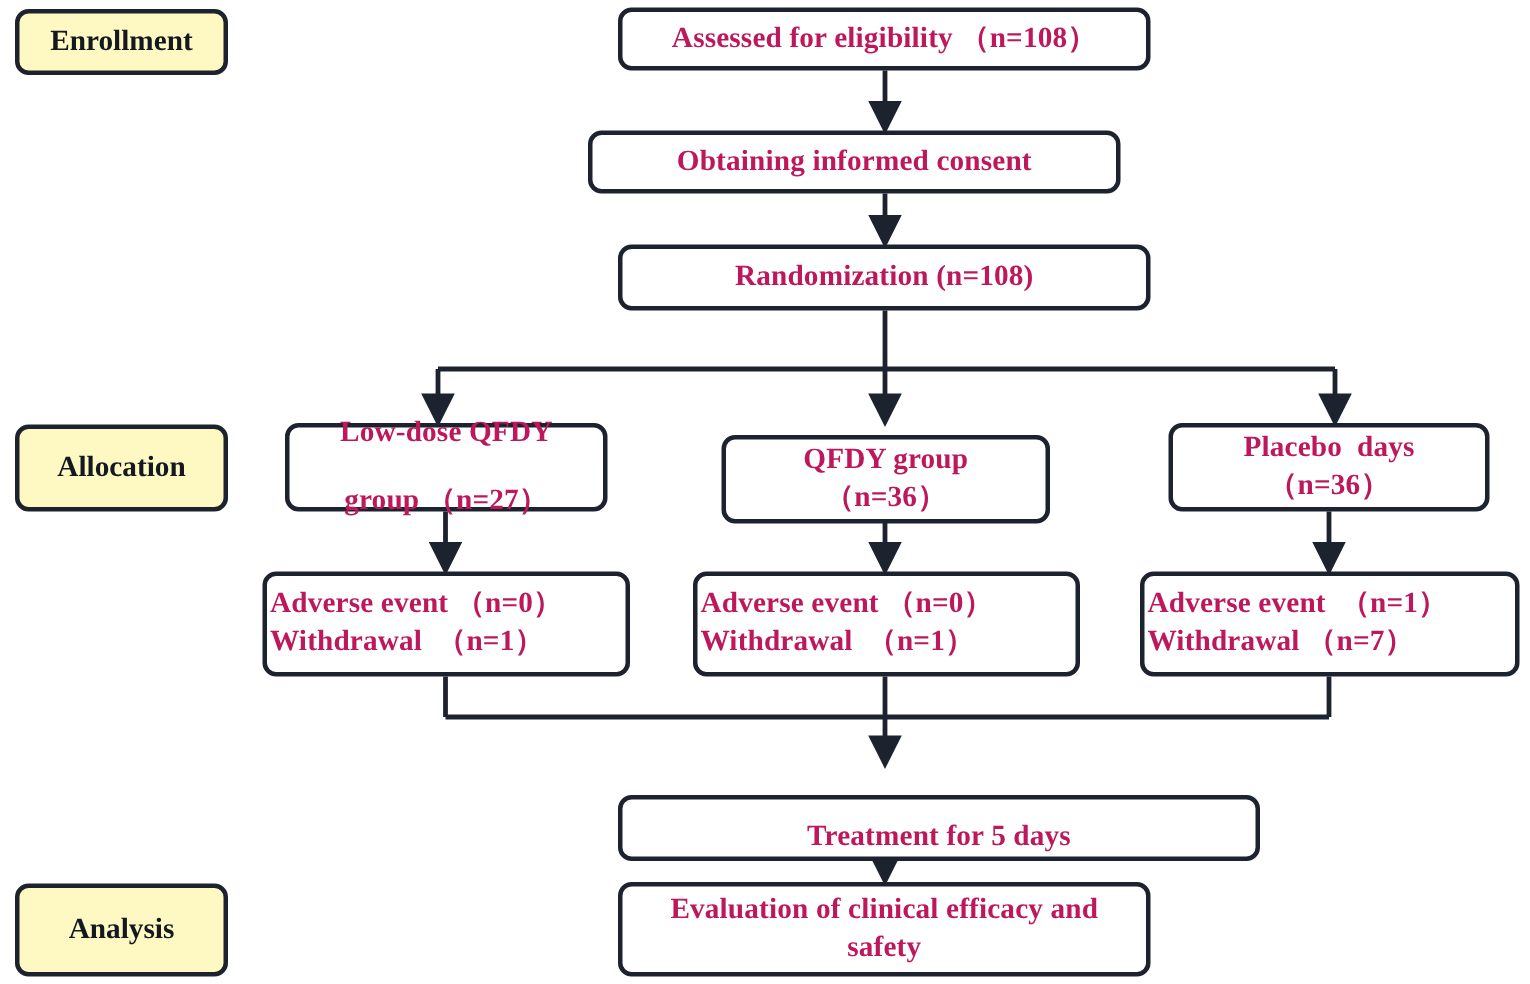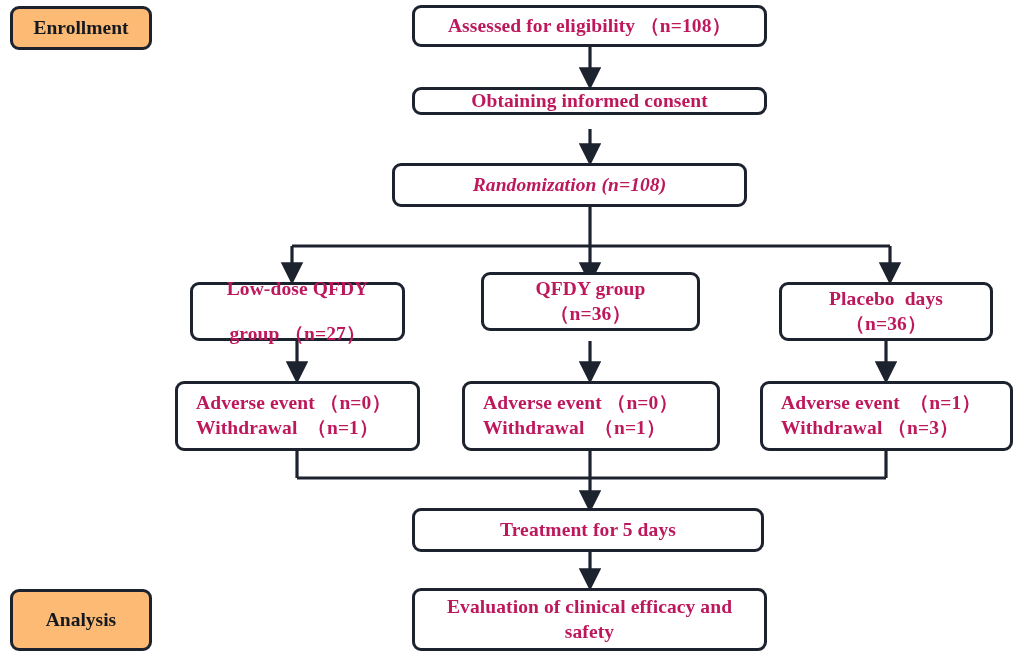--- a/index.html
+++ b/index.html
@@ -33,27 +33,27 @@
     flex-direction: column;
     justify-content: center;
     color: #be185d;
     font-weight: bold;
     font-size: 19.5px;
     line-height: 1.28;
     letter-spacing: 0.1px;
     z-index: 2;
   }
   .node.center { align-items: center; text-align: center; }
-  .node.left   { align-items: flex-start; text-align: center; padding-left: 18px; }
+  .node.left   { align-items: flex-start; text-align: center; padding-left: 2px; }
   .stage {
     position: absolute;
     box-sizing: border-box;
     border: 3px solid #1d232e;
     border-radius: 9px;
-    background: #fdba74;
+    background: #fef9c3;
     display: flex;
     align-items: center;
     justify-content: center;
     color: #14181f;
     font-weight: bold;
     font-size: 19.5px;
     z-index: 2;
   }
   .node .ln { display: block; white-space: pre; }
 </style>
@@ -84,42 +84,45 @@
       <line x1="886" y1="451" x2="886" y2="478"></line>
       <line x1="297" y1="478" x2="886" y2="478"></line>
       <line x1="590" y1="478" x2="590" y2="508" marker-end="url(#arrow)"></line>
       <line x1="590" y1="552" x2="590" y2="586" marker-end="url(#arrow)"></line>
     </g>
   </svg>
 
   <div class="stage" style="left:10px;  top:6px;   width:142px; height:44px;">
     <span>Enrollment</span>
   </div>
+  <div class="stage" style="left:10px;  top:283px; width:142px; height:58px;">
+    <span>Allocation</span>
+  </div>
   <div class="stage" style="left:10px;  top:589px; width:142px; height:62px;">
     <span>Analysis</span>
   </div>
 
   <div class="node center" style="left:412px; top:5px;   width:355px; height:42px;">
     <span class="ln">Assessed for eligibility （n=108）</span>
   </div>
 
-  <div class="node center" style="left:412px; top:87px;  width:355px; height:28px;">
+  <div class="node center" style="left:392px; top:87px;  width:355px; height:42px;">
     <span class="ln">Obtaining informed consent</span>
   </div>
 
-  <div class="node center" style="left:392px; top:163px; width:355px; height:44px;font-style:italic;">
+  <div class="node center" style="left:412px; top:163px; width:355px; height:44px;">
     <span class="ln">Randomization (n=108)</span>
   </div>
 
   <div class="node center" style="left:190px; top:282px; width:215px; height:59px;gap:20px;">
     <span class="ln">Low-dose QFDY</span>
     <span class="ln">group （n=27）</span>
   </div>
 
-  <div class="node center" style="left:481px; top:272px; width:219px; height:59px;">
+  <div class="node center" style="left:481px; top:290px; width:219px; height:59px;">
     <span class="ln">QFDY group</span>
     <span class="ln">（n=36）</span>
   </div>
 
   <div class="node center" style="left:779px; top:282px; width:214px; height:59px;">
     <span class="ln">Placebo  days</span>
     <span class="ln">（n=36）</span>
   </div>
 
   <div class="node left" style="left:175px; top:381px; width:245px; height:70px;">
@@ -127,24 +130,24 @@
     <span class="ln">Withdrawal  （n=1）</span>
   </div>
 
   <div class="node left" style="left:462px; top:381px; width:258px; height:70px;">
     <span class="ln">Adverse event （n=0）</span>
     <span class="ln">Withdrawal  （n=1）</span>
   </div>
 
   <div class="node left" style="left:760px; top:381px; width:253px; height:70px;">
     <span class="ln">Adverse event  （n=1）</span>
-    <span class="ln">Withdrawal （n=3）</span>
+    <span class="ln">Withdrawal （n=7）</span>
   </div>
 
-  <div class="node center" style="left:412px; top:508px; width:352px; height:44px;">
+  <div class="node center" style="left:412px; top:530px; width:428px; height:44px;justify-content:flex-end;">
     <span class="ln">Treatment for 5 days</span>
   </div>
 
   <div class="node center" style="left:412px; top:588px; width:355px; height:63px;">
     <span class="ln">Evaluation of clinical efficacy and</span>
     <span class="ln">safety</span>
   </div>
 
 </div>
 

